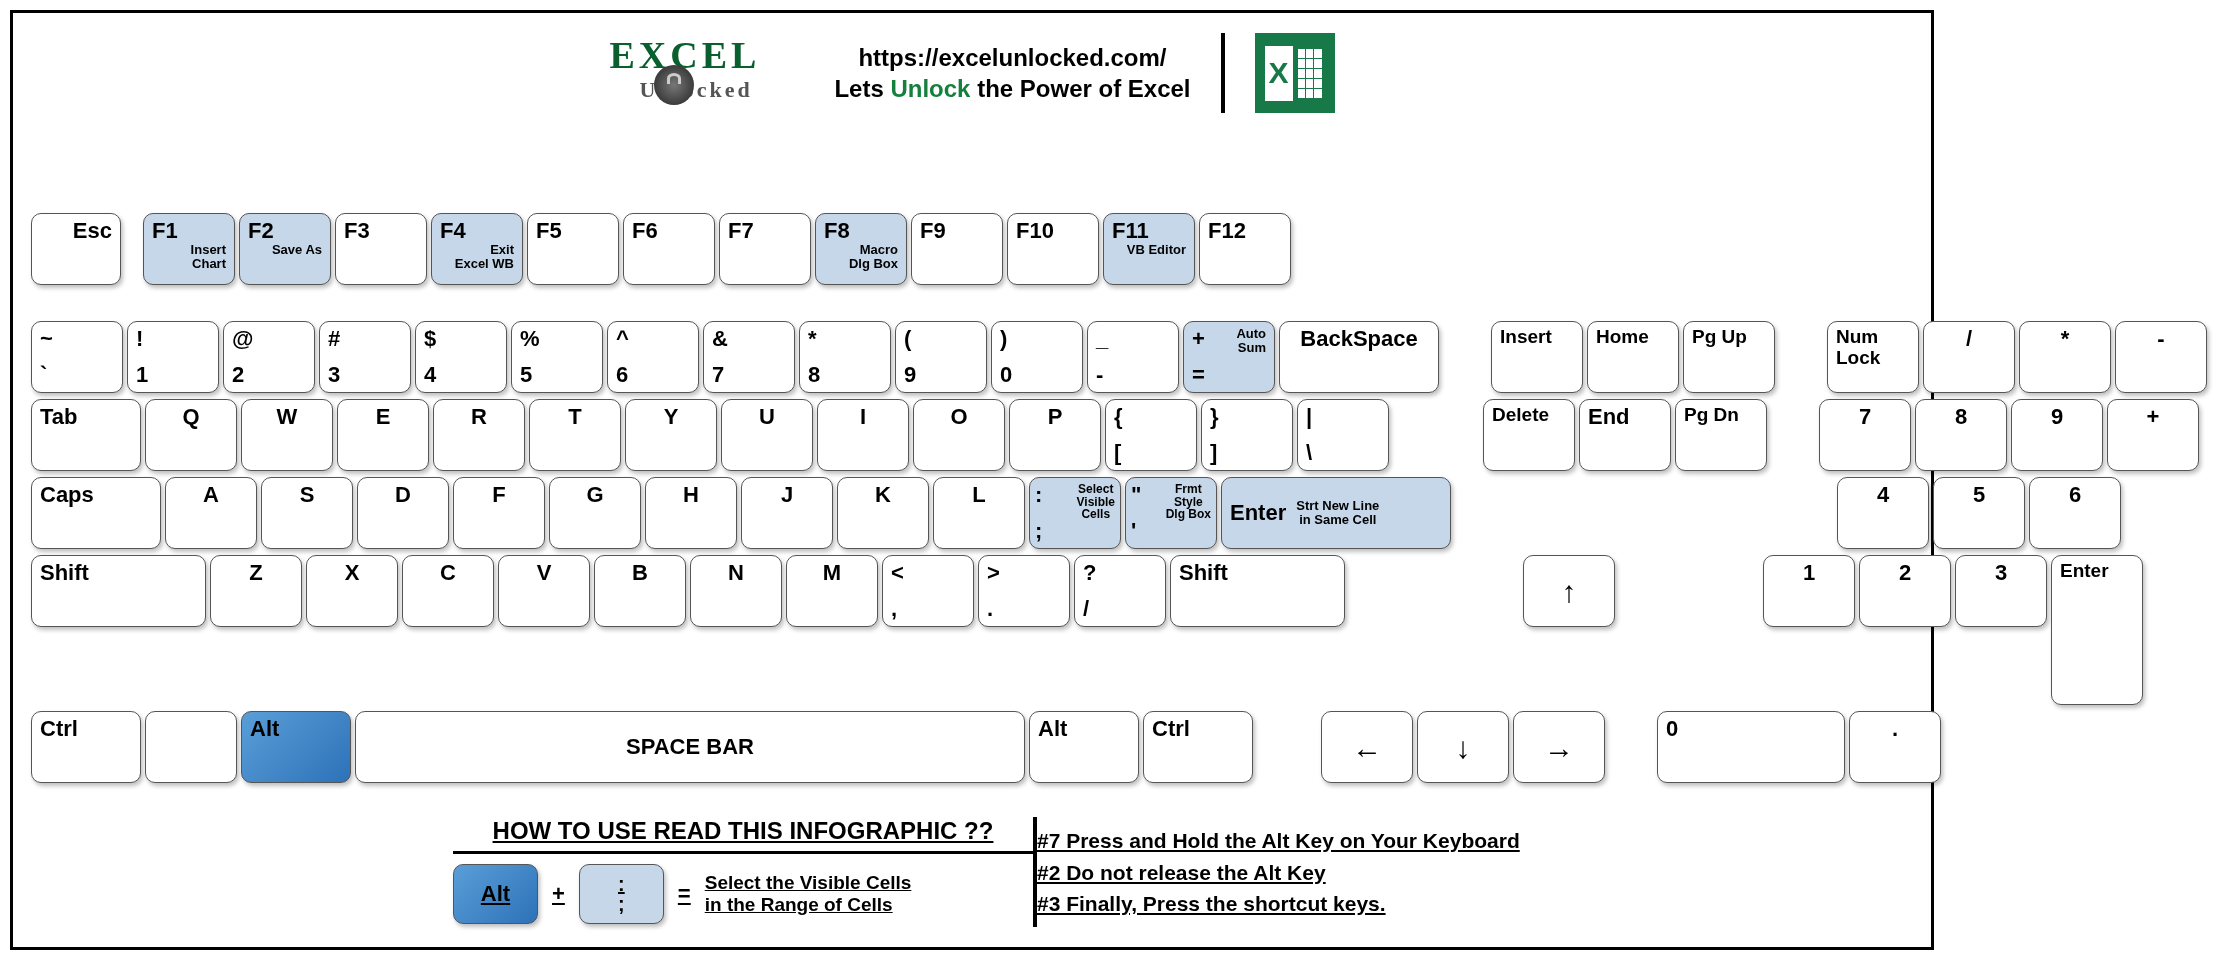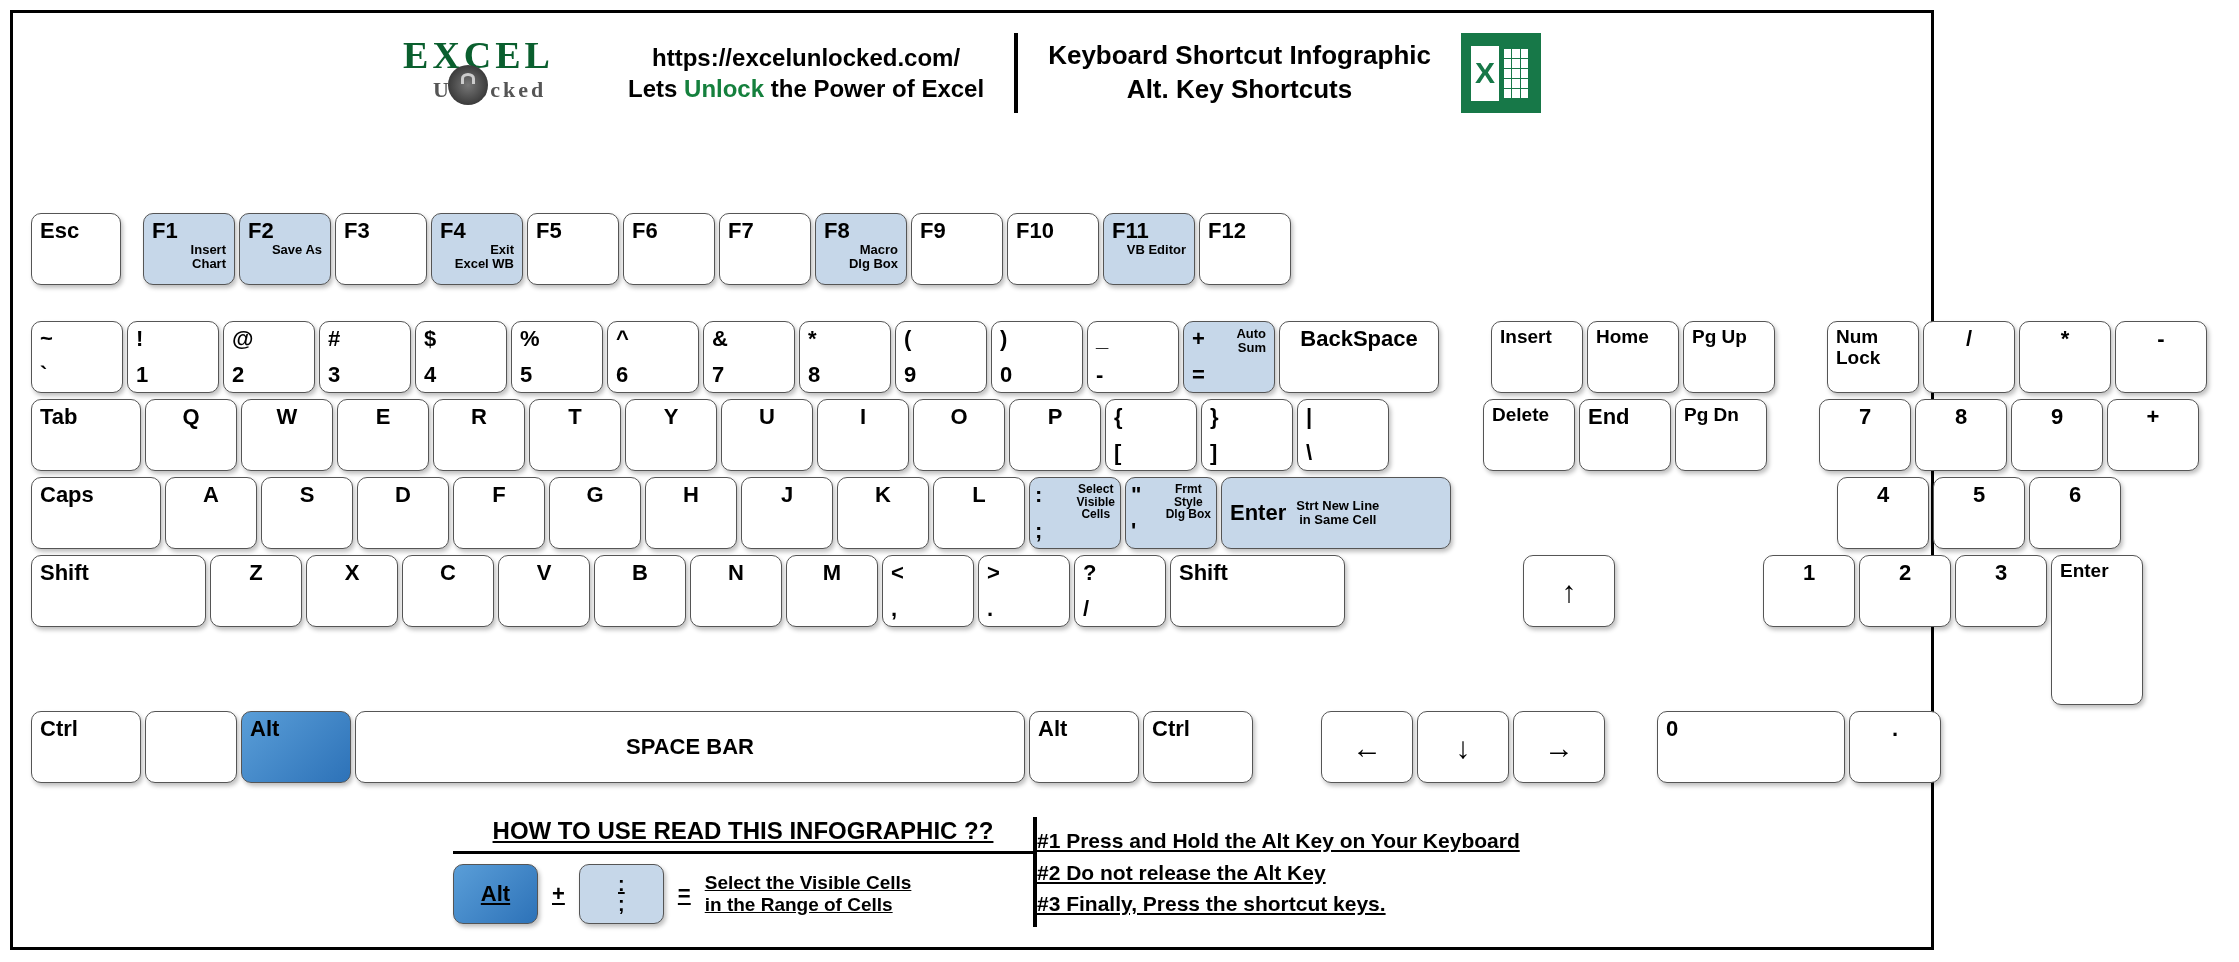--- a/index.html
+++ b/index.html
@@ -131,21 +131,21 @@
   }
   .key .sub {
     font-size: 13px;
     font-weight: bold;
     text-align: right;
     line-height: 1.05;
   }
   .key .bottom { margin-top: auto; font-size: 22px; }
   .key.arrow { font-size: 30px; text-align:center; align-items:center; justify-content:center;}
   
-  .w-esc { width: 90px; }
+  .w-esc { width: 90px; text-align: right; }
   .w-bksp { width: 160px; }
   .w-tab { width: 110px; }
   .w-caps { width: 130px; }
   .w-enter { width: 230px; }
   .w-shift { width: 175px; }
   .w-shift-r{ width: 175px;}
   .w-ctrl { width: 110px; }
   .w-space { width: 670px; text-align:center; align-items:center; justify-content:center;}
   .w-zero { width: 188px; }
   .w-numenter{ width:92px; height:150px;}
@@ -216,24 +216,20 @@
         <div class="logo-unlocked">Unlocked</div>
       </div>
       <div class="tagline">
         <div>https://excelunlocked.com/</div>
         <div>
           <span>Lets </span><span class="unlock">Unlock</span><span> the Power of Excel</span>
         </div>
       </div>
     </div>
     <div class="vdiv"></div>
-    <div class="title-block">
-      <div>Keyboard Shortcut Infographic</div>
-      <div>Alt. Key Shortcuts</div>
-    </div>
     <div class="excel-icon">
       <div style="display:flex;align-items:center;">
         <div class="excel-icon-x">X</div>
         <div class="excel-icon-sheet">
           <span></span>
             <span></span>
             <span></span>
             <span></span>
             <span></span>
             <span></span>
@@ -493,19 +489,19 @@
         <div class="mini-key hl">
           <span>:</span>
           <span>;</span>
         </div>
         <span>=</span>
         <div class="example-text">Select the Visible Cells in the Range of Cells</div>
       </div>
     </div>
     <div class="vdiv2"></div>
     <div class="steps">
-      <div>#1 Press and Hold the Alt Key on Your Keyboard</div>
+      <div>#7 Press and Hold the Alt Key on Your Keyboard</div>
       <div>#2 Do not release the Alt Key</div>
       <div>#3 Finally, Press the shortcut keys.</div>
     </div>
   </div>
 
 </div>
 
 </body></html>

